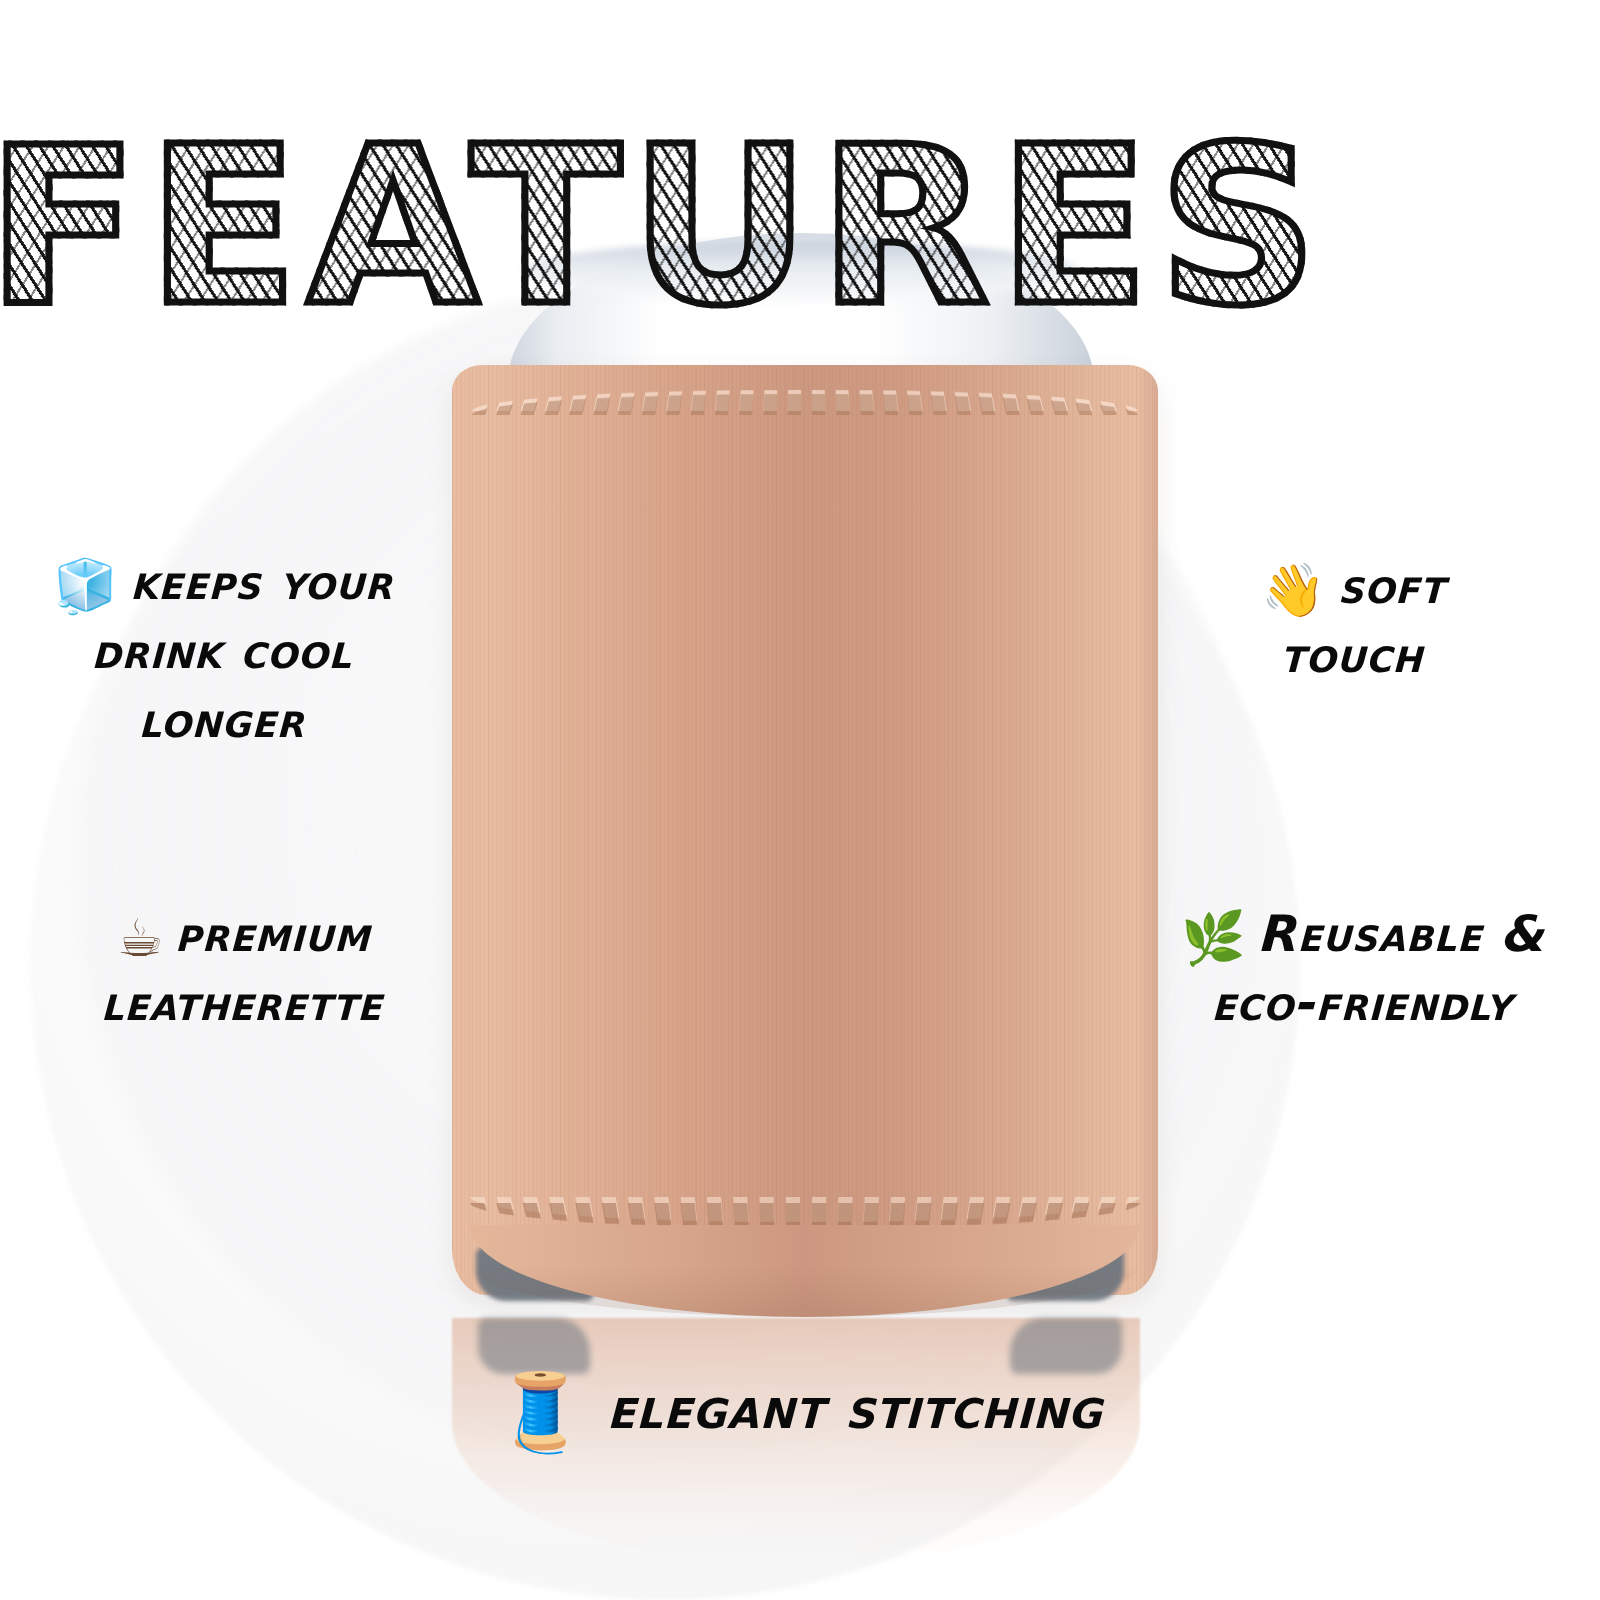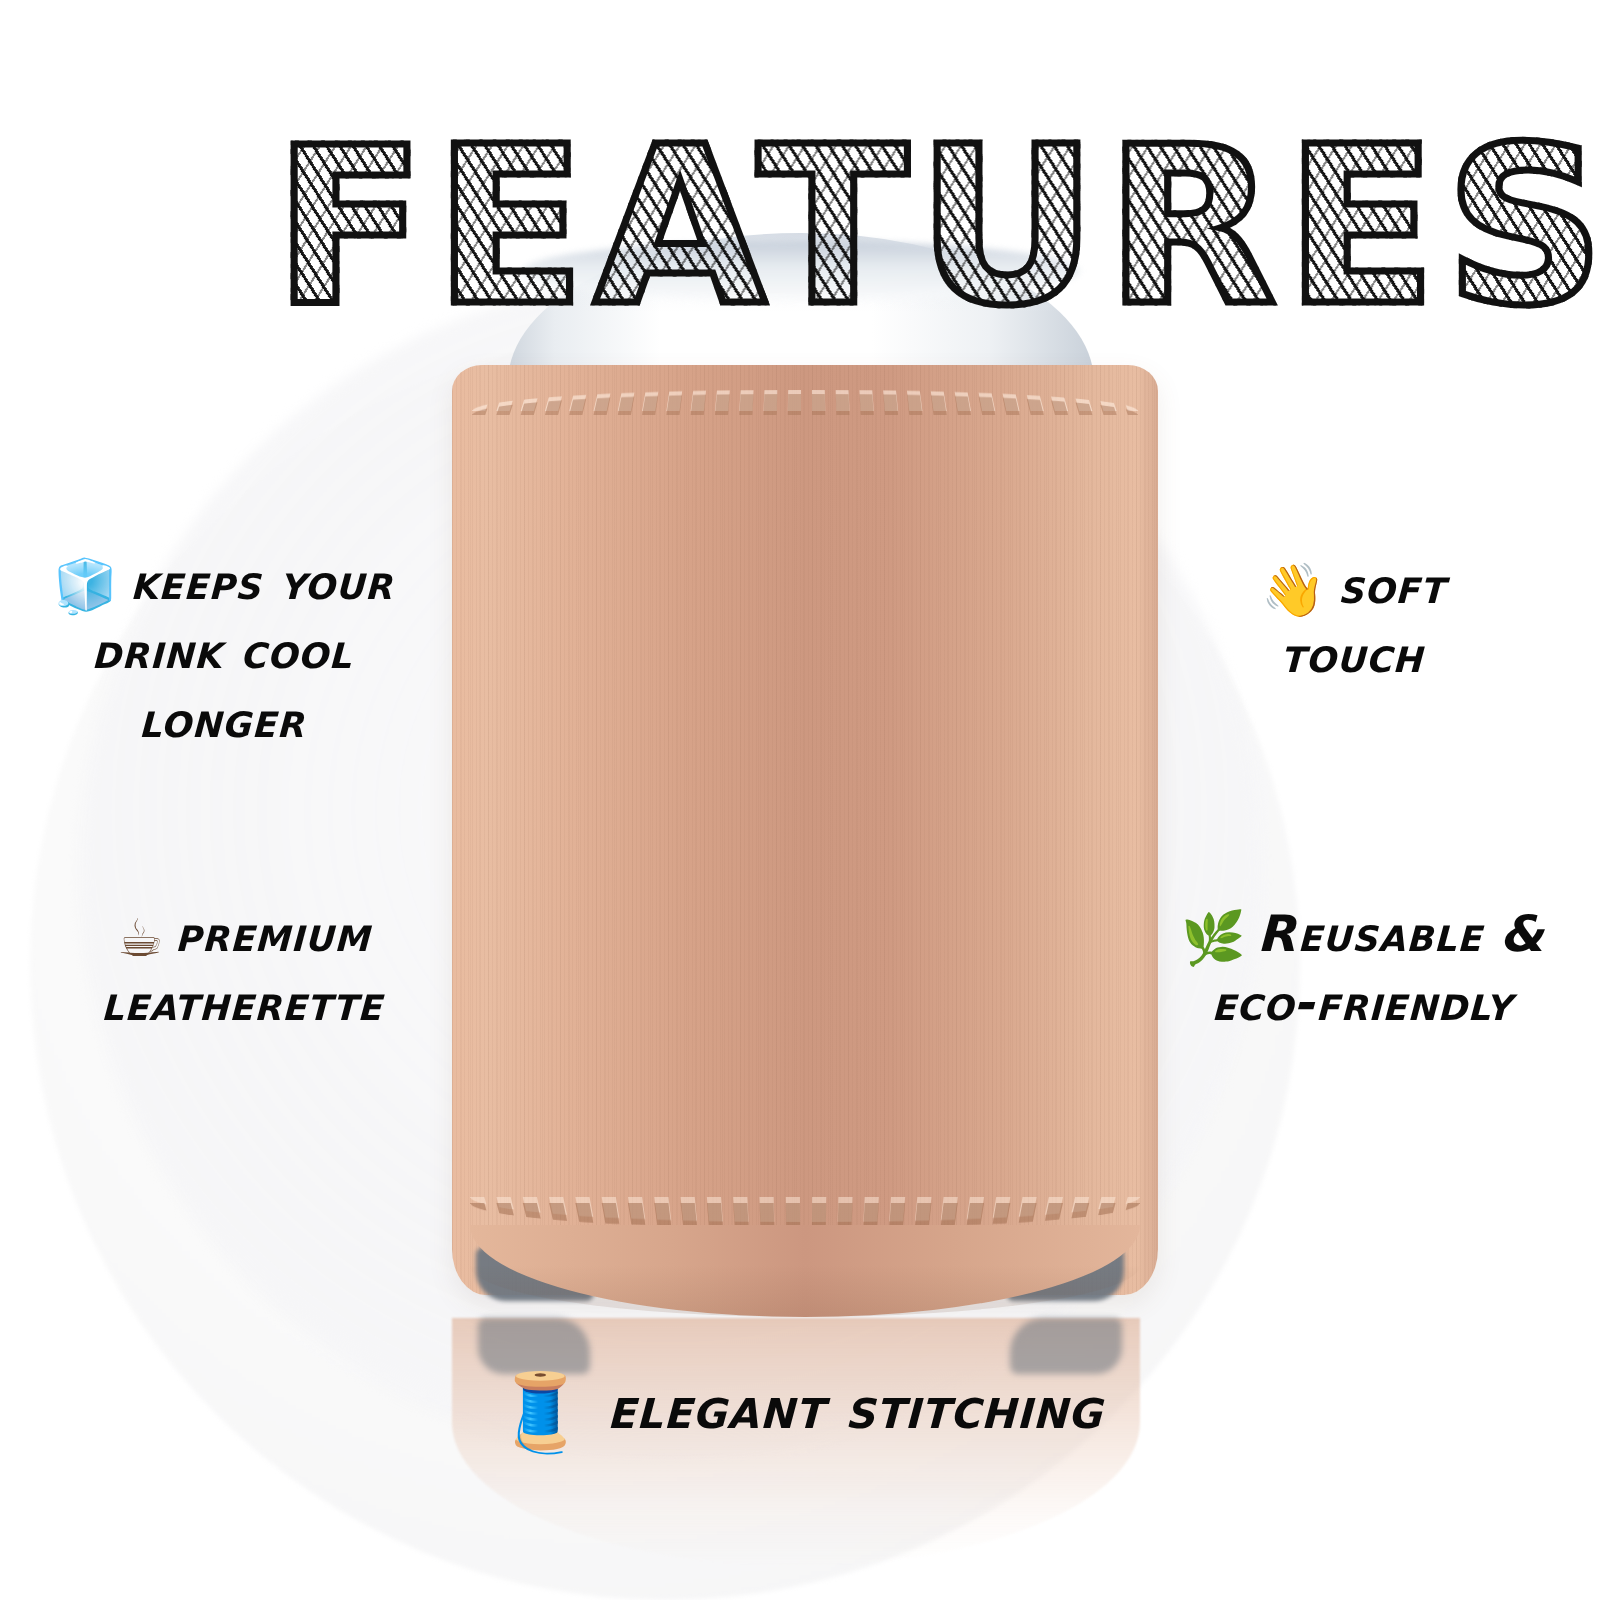--- a/index.html
+++ b/index.html
@@ -38,21 +38,21 @@
     background: radial-gradient(circle at 50% 45%, rgba(248,248,249,0.9) 0%, rgba(245,245,247,0.8) 70%, rgba(255,255,255,0) 100%);
     filter: blur(6px);
   }
 
   
   .headline {
     position: absolute;
     left: 0;
     top: 118px;
     width: 1600px;
-    text-align: right;
+    text-align: left;
     z-index: 40;
     pointer-events: none;
   }
   .headline-text {
     display: inline-block;
     font-family: "DejaVu Sans", sans-serif;
     font-weight: 700;
     font-size: 218px;
     line-height: 1;
     letter-spacing: 8px;

